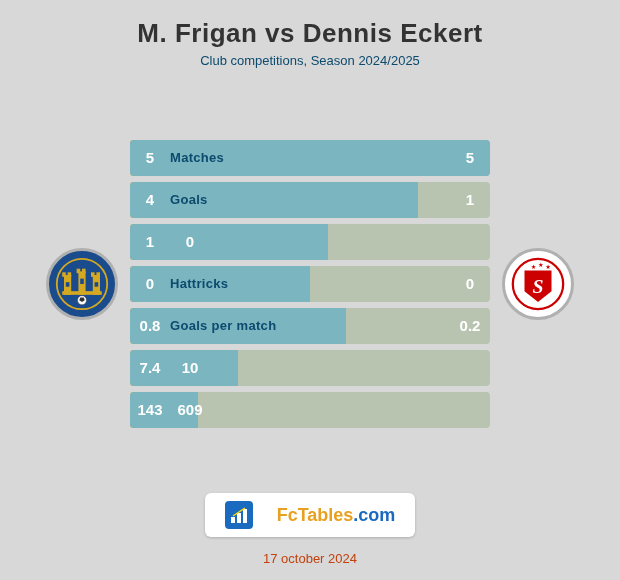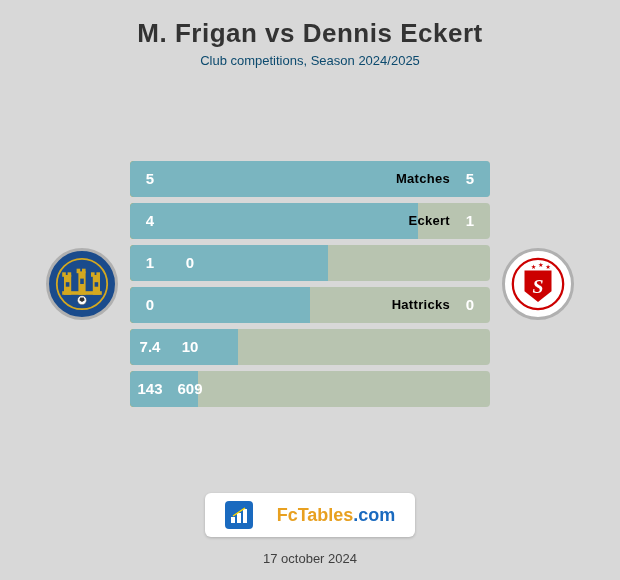--- a/index.html
+++ b/index.html
@@ -109,24 +109,24 @@
       font-weight: bold;
       font-size: 15px;
       color: #fff;
       padding: 0 6px;
     }
 
     .stat-label {
       position: relative;
       z-index: 1;
       flex: 1;
-      text-align: right;
+      text-align: left;
       font-weight: bold;
       font-size: 13px;
-      color: #000000;
+      color: #0c4a6e;
       text-transform: none;
       letter-spacing: 0.3px;
     }
 
     .stat-value-right {
       position: relative;
       z-index: 1;
       min-width: 40px;
       text-align: center;
       font-weight: bold;
@@ -171,21 +171,21 @@
       color: #1a6abf;
     }
 
     .fctables-text span {
       color: #e8a020;
     }
 
     .date-footer {
       text-align: center;
       font-size: 13px;
-      color: #404040;
+      color: #c2410c;
       padding: 8px 0 14px;
     }
 
     
     .castle-svg, .standard-svg {
       width: 54px;
       height: 54px;
     }
 
     
@@ -250,35 +250,42 @@
         <div class="left-accent"></div>
         <div class="stat-bar-fill" style="width: 100%;"></div>
         <div class="stat-value-left">5</div>
         <div class="stat-label">Matches</div>
         <div class="stat-value-right">5</div>
       </div>
       <div class="stat-row row-goals">
         <div class="left-accent"></div>
         <div class="stat-bar-fill" style="width: 80%;"></div>
         <div class="stat-value-left">4</div>
-        <div class="stat-label">Eckert</div>
+        <div class="stat-label">Goals</div>
         <div class="stat-value-right">1</div>
       </div>
       <div class="stat-row row-assists">
         <div class="left-accent"></div>
         <div class="stat-bar-fill" style="width: 55%;"></div>
         <div class="stat-value-left">1</div>
         <div class="stat-value-right">0</div>
       </div>
       <div class="stat-row row-hattricks">
         <div class="left-accent"></div>
         <div class="stat-bar-fill" style="width: 50%;"></div>
         <div class="stat-value-left">0</div>
         <div class="stat-label">Hattricks</div>
         <div class="stat-value-right">0</div>
+      </div>
+      <div class="stat-row row-gpm">
+        <div class="left-accent"></div>
+        <div class="stat-bar-fill" style="width: 60%;"></div>
+        <div class="stat-value-left">0.8</div>
+        <div class="stat-label">Goals per match</div>
+        <div class="stat-value-right">0.2</div>
       </div>
       <div class="stat-row row-spg">
         <div class="left-accent"></div>
         <div class="stat-bar-fill" style="width: 30%;"></div>
         <div class="stat-value-left">7.4</div>
         <div class="stat-value-right">10</div>
       </div>
       <div class="stat-row row-mpg">
         <div class="left-accent"></div>
         <div class="stat-bar-fill" style="width: 19%;"></div>

